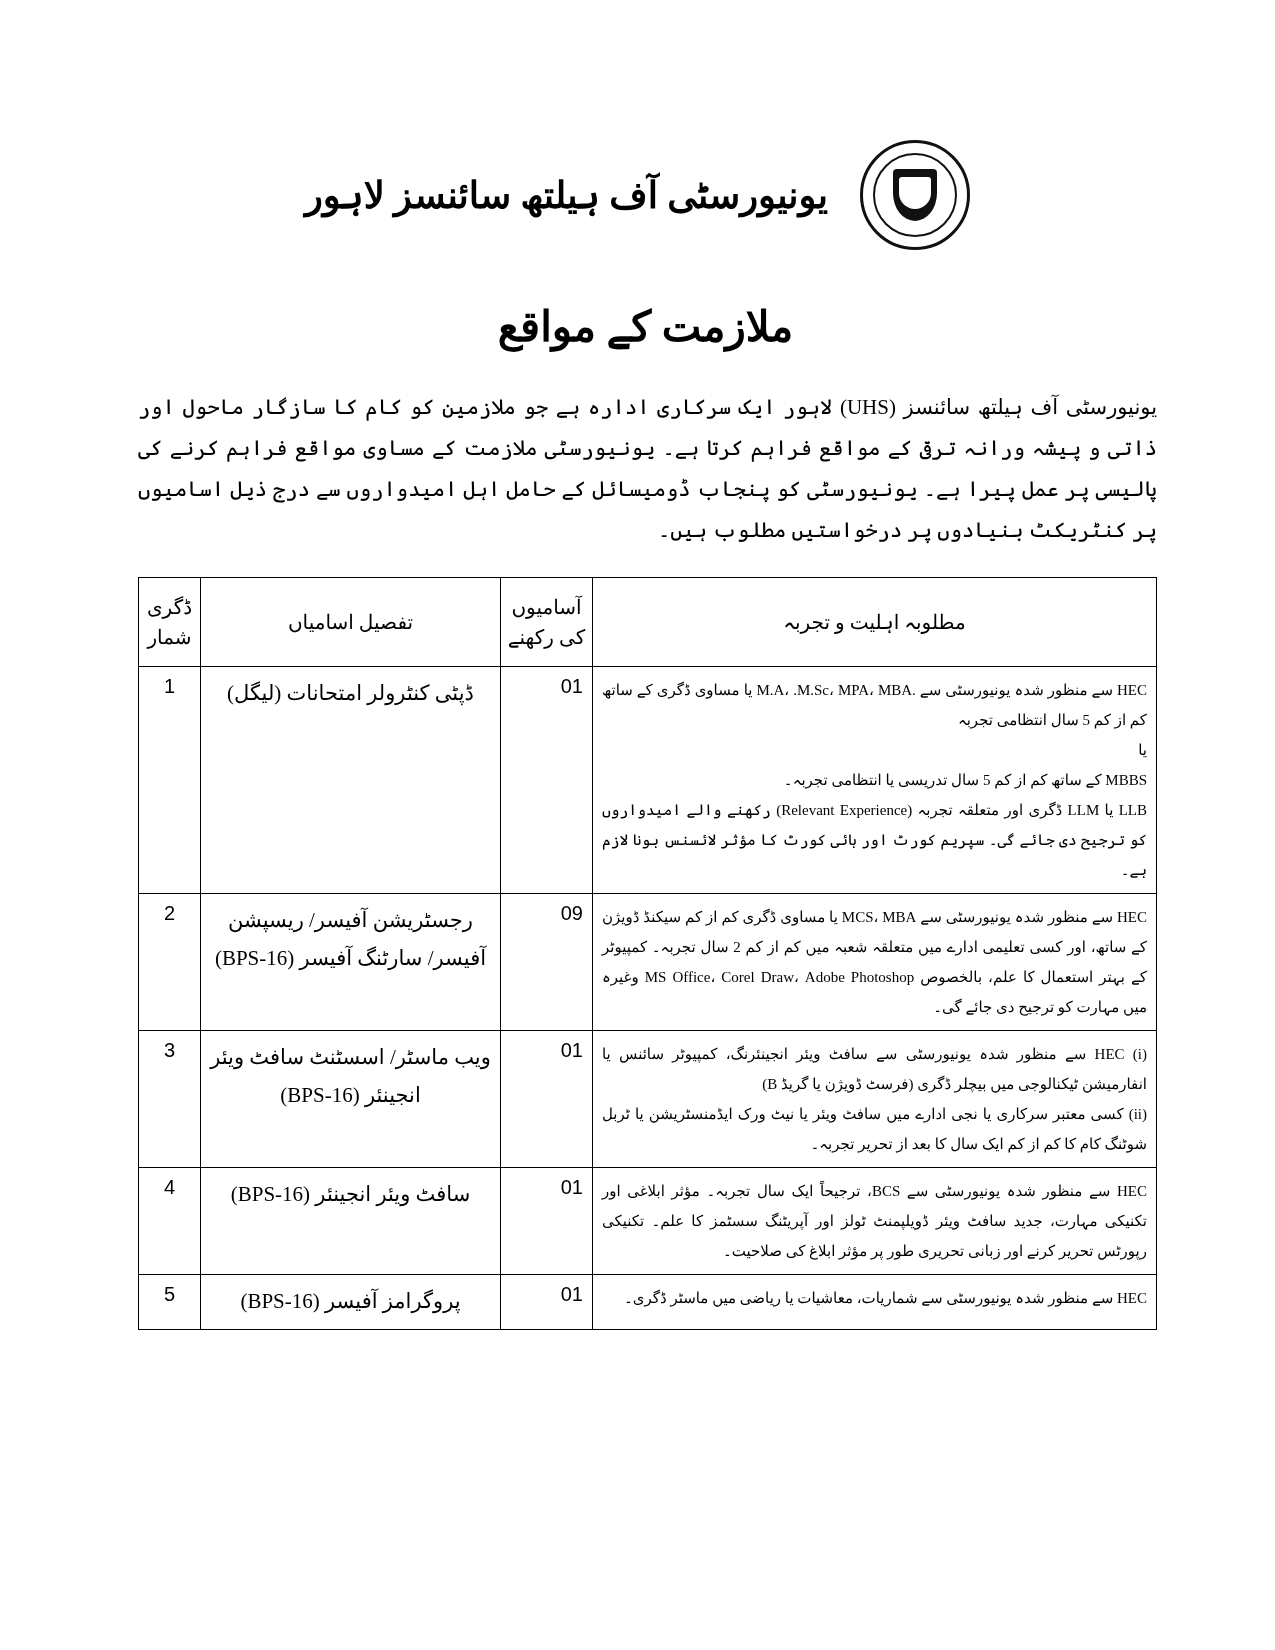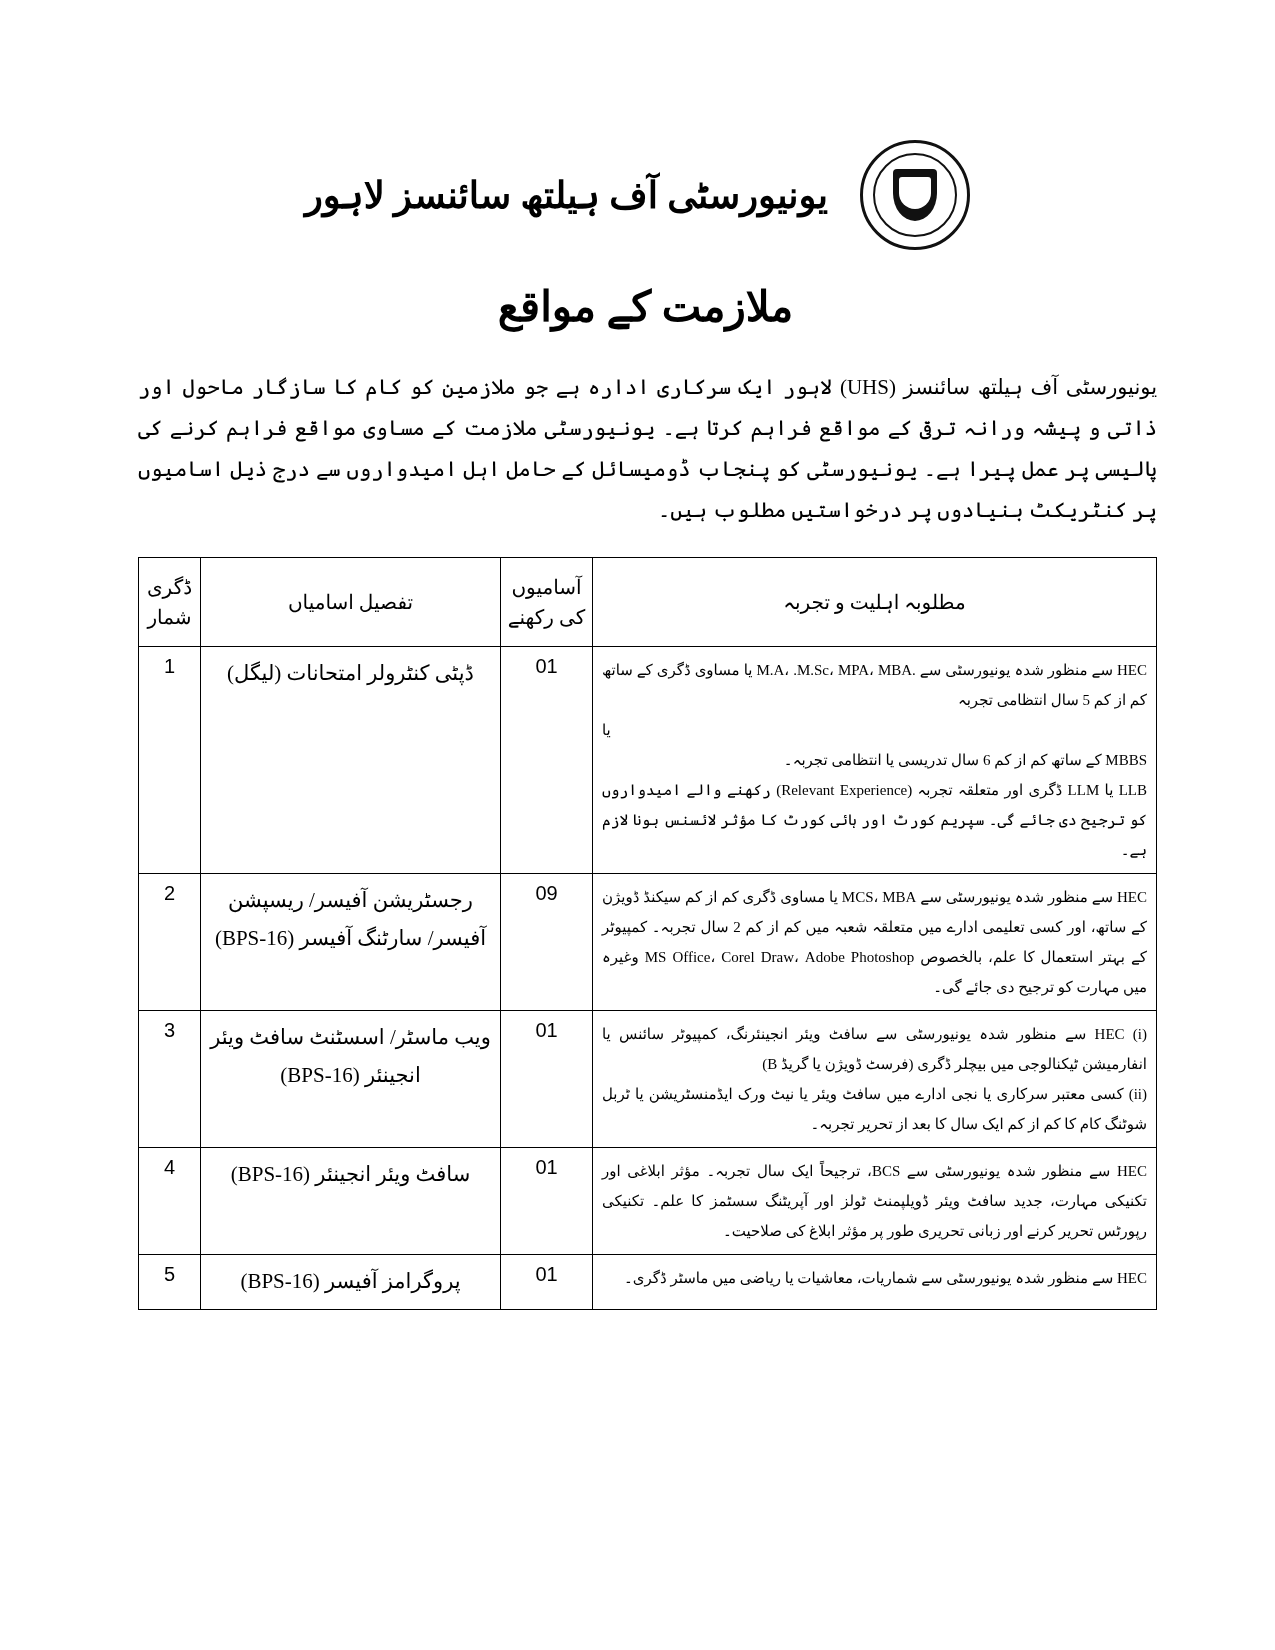--- a/index.html
+++ b/index.html
@@ -77,21 +77,21 @@
     direction: rtl;
     white-space: nowrap;
   }
 
   .doc-title {
     text-align: center;
     font-family: "Liberation Serif", serif;
     font-size: 42px;
     font-weight: bold;
     direction: rtl;
-    margin-top: 32px;
+    margin-top: 52px;
     letter-spacing: 1px;
     padding-left: 16px;
   }
 
   .intro {
     direction: rtl;
     text-align: justify;
     font-family: "Liberation Serif", serif;
     font-size: 21px;
     line-height: 1.95;
@@ -133,33 +133,32 @@
     padding-top: 14px;
   }
   td.post {
     text-align: center;
     font-size: 21px;
     line-height: 1.8;
     padding-top: 14px;
     margin-top: 35px;
   }
   td.num {
-    text-align: center;
     font-size: 20px;
     font-family: "Liberation Sans", sans-serif;
     padding-top: 14px;
   }
   td.qual {
     text-align: justify;
     font-size: 15px;
     line-height: 2.0;
     padding-top: 12px;
   }
   td.qual .line { display: block; }
-  td.qual .ctr  { display: block; text-align: left; }
+  td.qual .ctr  { display: block; text-align: right; }
 </style>
 </head>
 <body>
 
 <div class="page">
 
   <div class="header">
     <div class="logo">
       <div class="ring-outer"></div>
       <div class="ring-inner"></div>
@@ -185,21 +184,21 @@
         <th>آسامیوں کی رکھنے</th>
         <th>تفصیل اسامیاں</th>
         <th>ڈگری شمار</th>
       </tr>
     </thead>
     <tbody>
       <tr>
         <td class="qual">
           <span class="line">HEC سے منظور شدہ یونیورسٹی سے .M.A، .M.Sc، MPA، MBA یا مساوی ڈگری کے ساتھ کم از کم 5 سال انتظامی تجربہ</span>
           <span class="ctr">یا</span>
-          <span class="line">MBBS کے ساتھ کم از کم 6 سال تدریسی یا انتظامی تجربہ۔</span>
+          <span class="line">MBBS کے ساتھ کم از کم 5 سال تدریسی یا انتظامی تجربہ۔</span>
           <span class="line">LLB یا LLM ڈگری اور متعلقہ تجربہ (Relevant Experience) رکھنے والے امیدواروں کو ترجیح دی جائے گی۔ سپریم کورٹ اور ہائی کورٹ کا مؤثر لائسنس ہونا لازم ہے۔</span>
         </td>
         <td class="num">01</td>
         <td class="post">ڈپٹی کنٹرولر امتحانات (لیگل)</td>
         <td class="sr">1</td>
       </tr>
       <tr>
         <td class="qual">
           <span class="line">HEC سے منظور شدہ یونیورسٹی سے MCS، MBA یا مساوی ڈگری کم از کم سیکنڈ ڈویژن کے ساتھ، اور کسی تعلیمی ادارے میں متعلقہ شعبہ میں کم از کم 2 سال تجربہ۔ کمپیوٹر کے بہتر استعمال کا علم، بالخصوص MS Office، Corel Draw، Adobe Photoshop وغیرہ میں مہارت کو ترجیح دی جائے گی۔</span>
         </td>

